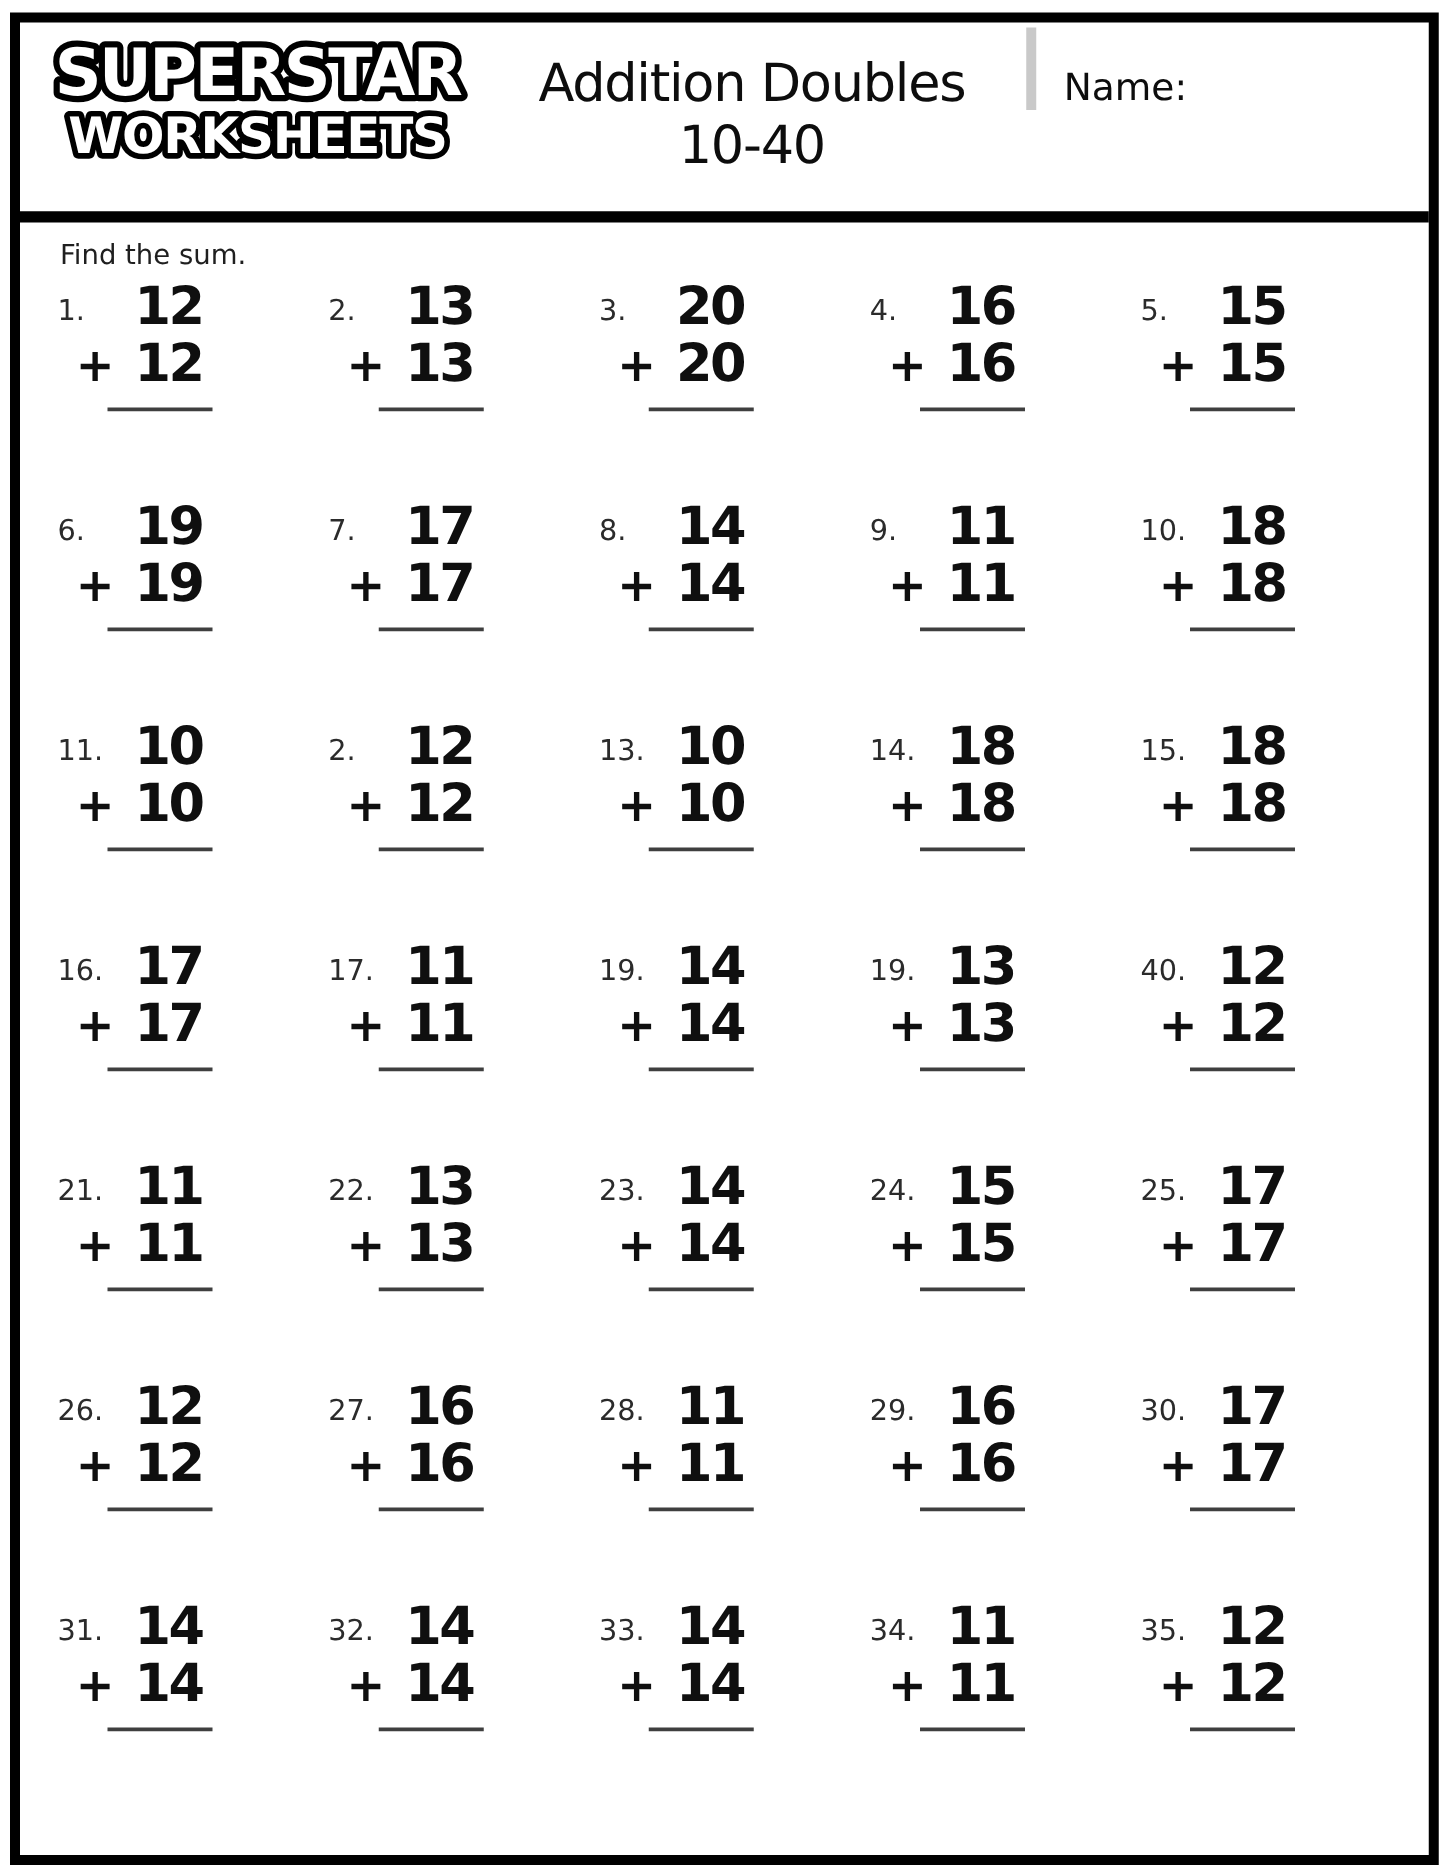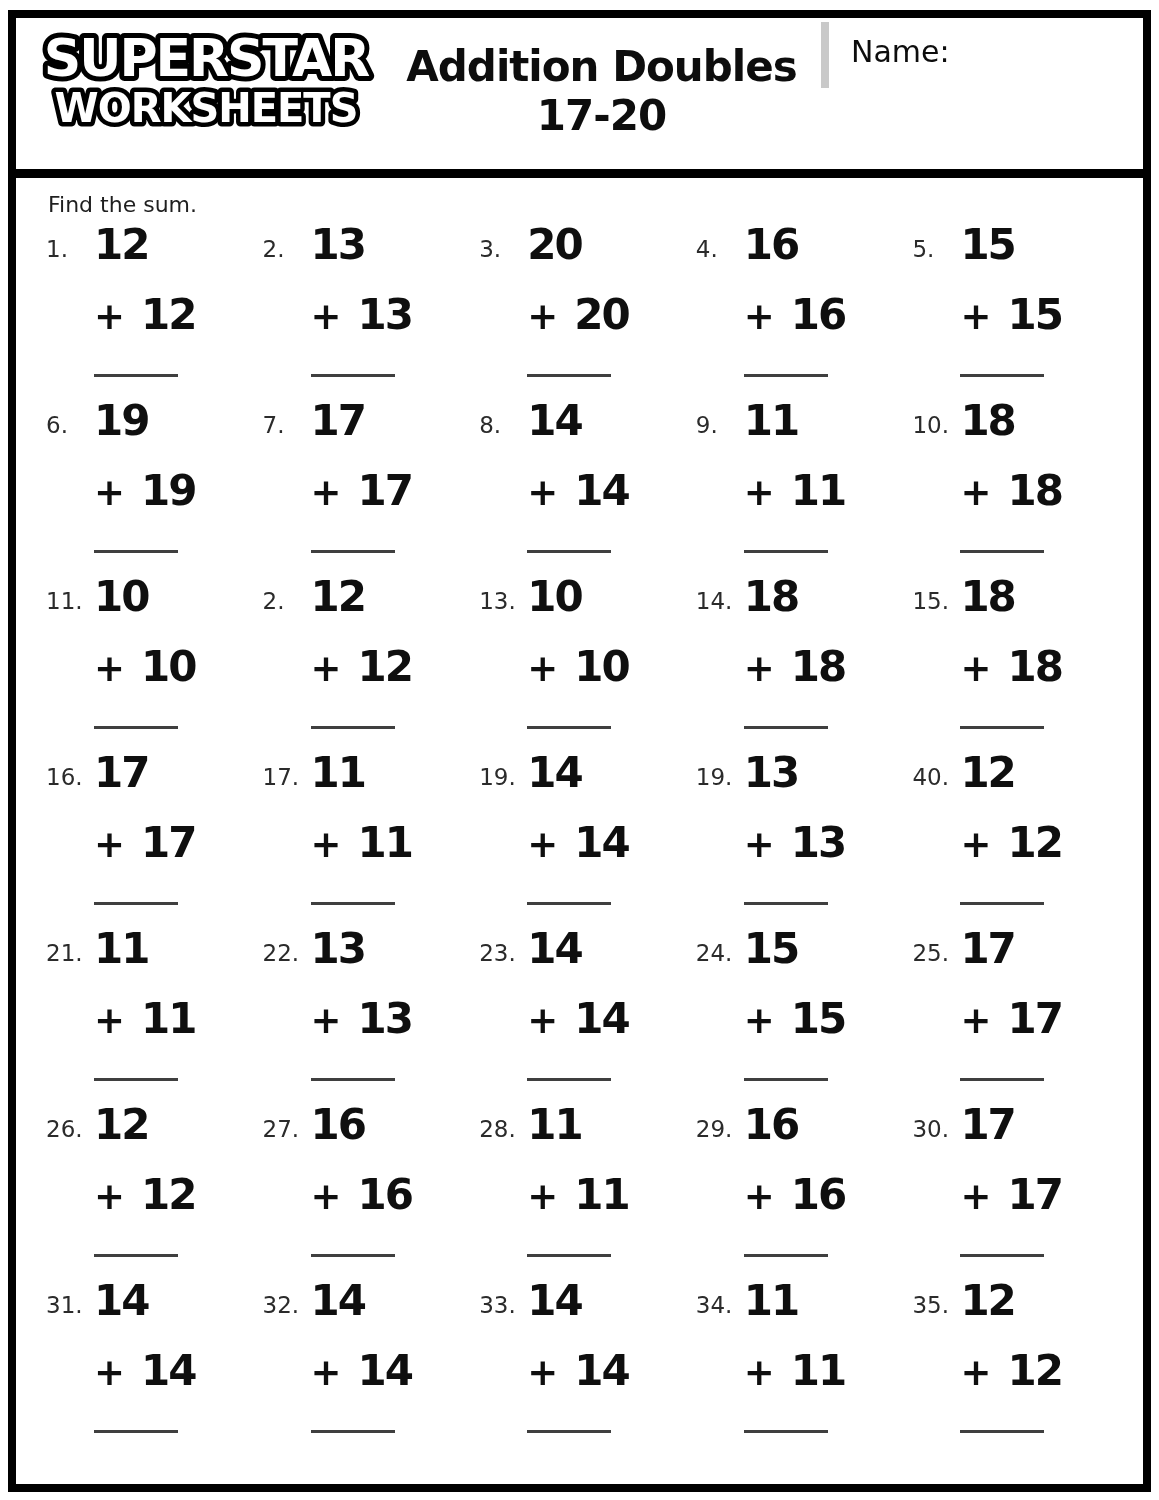--- a/index.html
+++ b/index.html
@@ -37,30 +37,30 @@
     align-items: flex-start;
   }
   .logo-wrap {
     margin: 8px 0 0 14px;
     flex: 0 0 352px;
   }
   .title-block {
     flex: 1 1 auto;
     text-align: center;
     padding-top: 24px;
-    font-weight: bold;
+    font-weight: normal;
     font-size: 42px;
     line-height: 1.17;
     letter-spacing: -1px;
     color: #0d0d0d;
   }
   .name-area {
     flex: 0 0 322px;
     display: flex;
-    align-items: flex-start;
+    align-items: flex-end;
   }
   .name-divider {
     width: 8px;
     height: 66px;
     background: #c9c9c9;
     margin-top: 4px;
     flex: 0 0 8px;
   }
   .name-label {
     margin: 16px 0 0 22px;
@@ -92,21 +92,21 @@
   .p-num {
     flex: 0 0 48px;
     font-size: 23px;
     color: #2b2b2b;
     padding-top: 11px;
   }
   .p-body {
     width: 68px;
     display: flex;
     flex-direction: column;
-    gap: 24px;
+    align-items: flex-end;
   }
   .p-top {
     font-size: 42px;
     font-weight: bold;
     line-height: 40px;
     letter-spacing: -2px;
     color: #0f0f0f;
     white-space: nowrap;
   }
   .p-row2 {
@@ -145,21 +145,21 @@
     <div class="header">
       <div class="logo-wrap">
         <svg width="352" height="110" viewBox="0 0 352 110">
           <text x="176" y="50" text-anchor="middle" font-family="DejaVu Sans, Liberation Sans, sans-serif" font-size="52" font-weight="bold" letter-spacing="-2" fill="#ffffff" stroke="#000000" stroke-width="10" stroke-linejoin="round" paint-order="stroke">SUPERSTAR</text>
           <text x="176" y="96" text-anchor="middle" font-family="DejaVu Sans, Liberation Sans, sans-serif" font-size="40" font-weight="bold" letter-spacing="-1" fill="#ffffff" stroke="#000000" stroke-width="9" stroke-linejoin="round" paint-order="stroke">WORKSHEETS</text>
         </svg>
       </div>
 
       <div class="title-block">
         <div>Addition Doubles</div>
-        <div>17-20</div>
+        <div>10-40</div>
       </div>
 
       <div class="name-area">
         <div class="name-divider"></div>
         <div class="name-label">Name:</div>
       </div>
     </div>
 
     <div class="bodyarea">
       <div class="instructions">Find the sum.</div>

